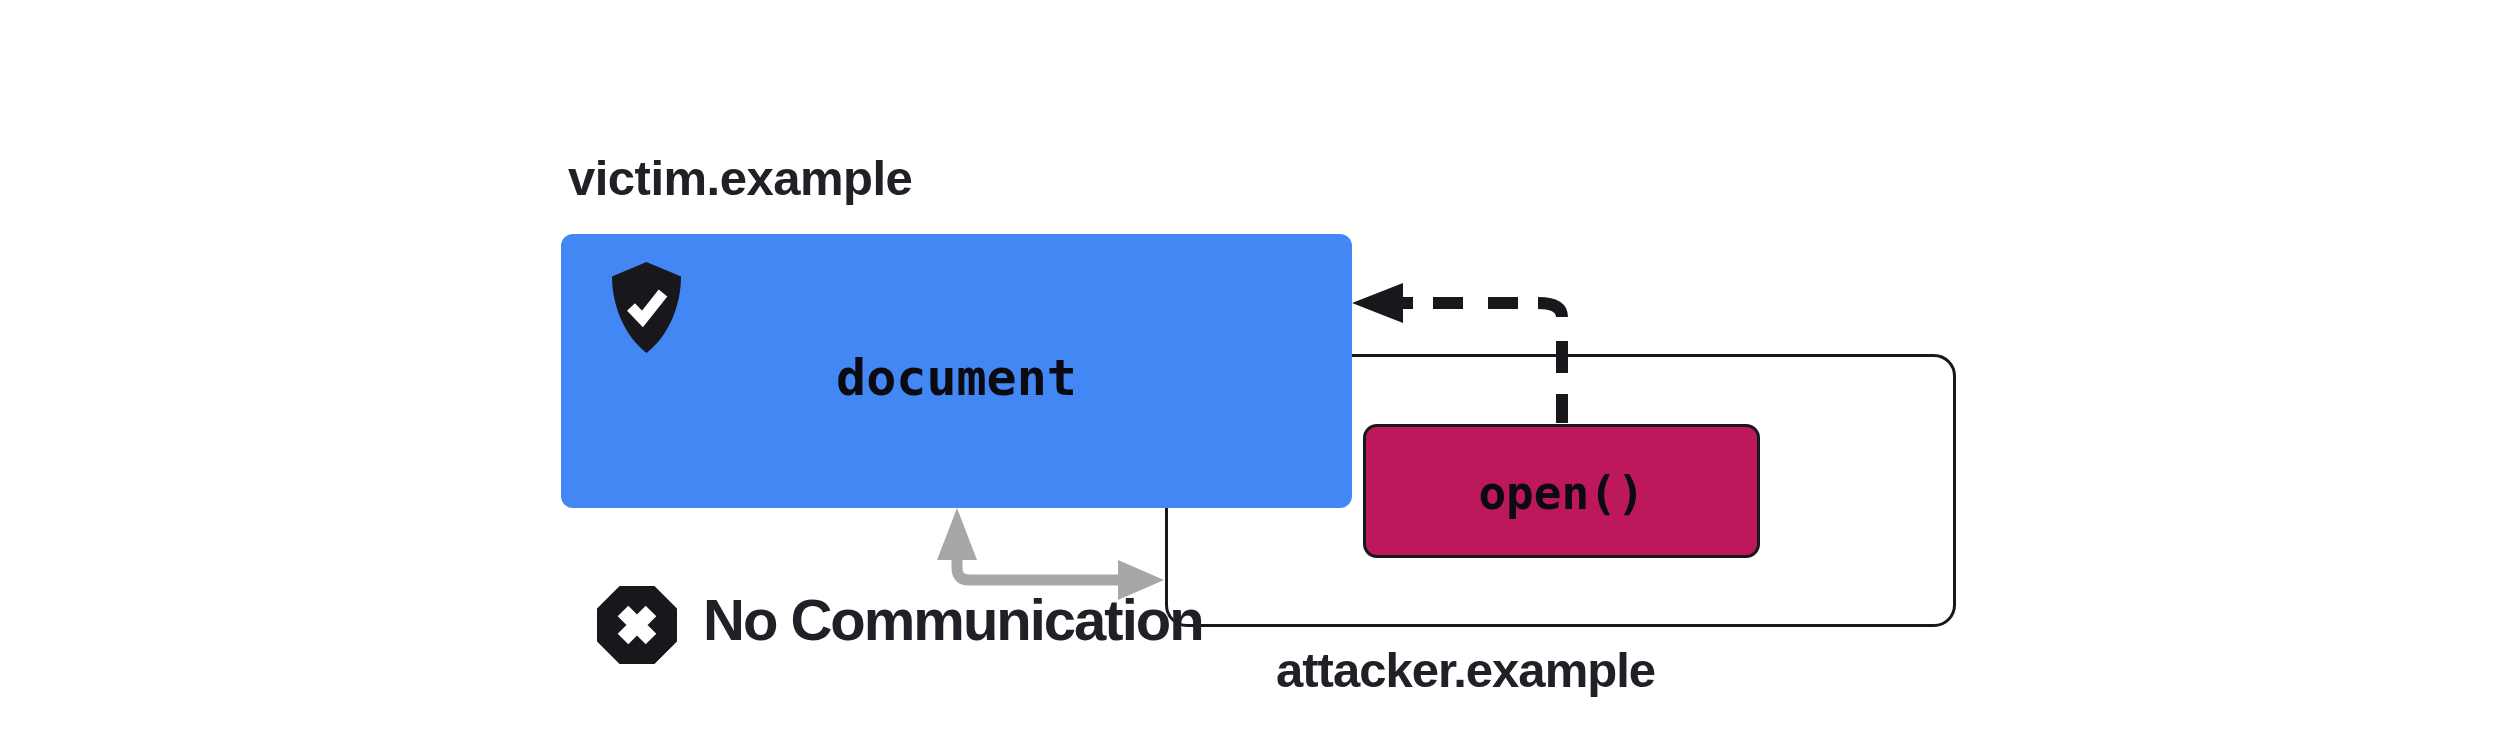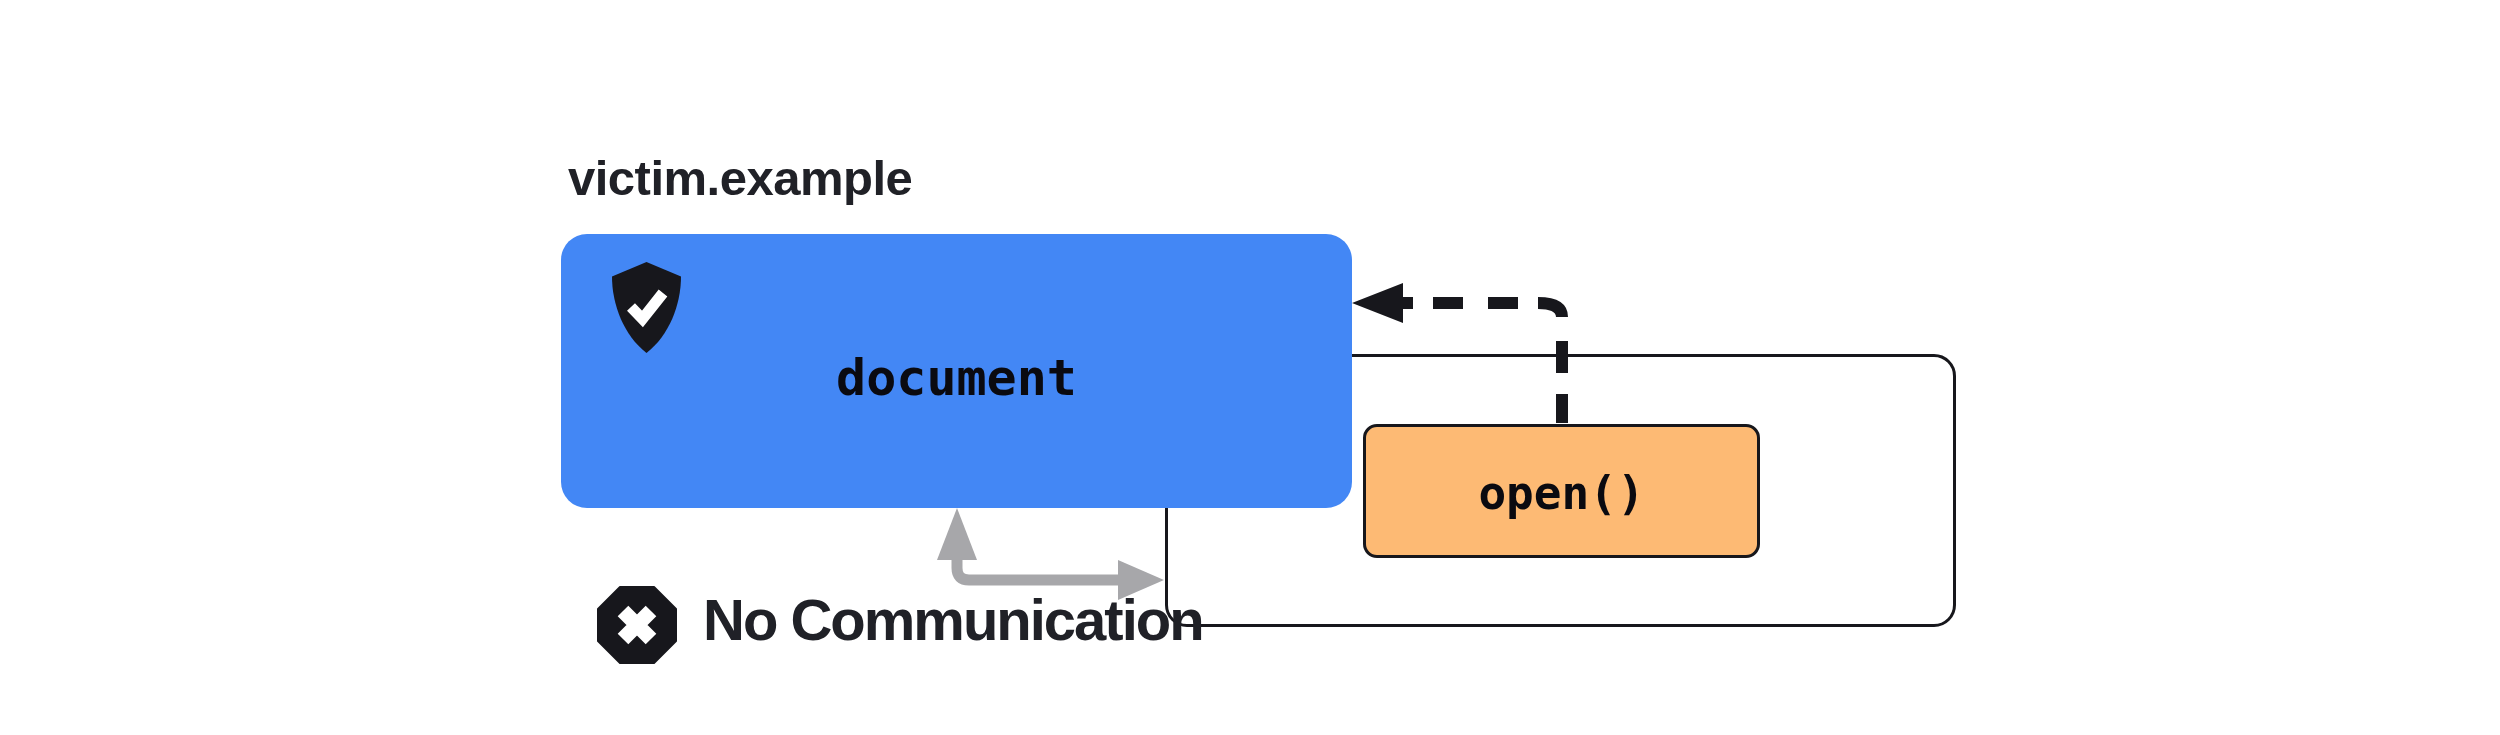--- a/index.html
+++ b/index.html
@@ -38,21 +38,21 @@
     background:#FFFFFF;
     border:3px solid var(--ink);
     border-radius:22px;
     z-index:1;
   }
   .victim-doc{
     position:absolute;
     left:561px;top:234px;
     width:791px;height:274px;
     background:var(--blue);
-    border-radius:26px;
+    border-radius:12px;
     z-index:2;
     display:flex;
     flex-direction:row;
     align-items:center;
     justify-content:center;
     padding-top:14px;
   }
   .victim-doc .shield{
     position:absolute;
     left:47px;top:26px;
@@ -66,21 +66,21 @@
   .victim-doc .doc-line{
     font-size:50px;
     line-height:55px;
     text-align:center;
     white-space:pre;
   }
   .open-box{
     position:absolute;
     left:1363px;top:424px;
     width:397px;height:134px;
-    background:#fdba74;
+    background:#be185d;
     border:3.5px solid var(--ink);
     border-radius:14px;
     z-index:3;
     display:flex;
     align-items:center;
     justify-content:center;
     padding-top:4px;
   }
   .open-box .open-label{font-size:46px;}
   .arrows{
@@ -146,14 +146,15 @@
   </svg>
 
   <div class="no-comm">
     <svg class="octagon" viewBox="0 0 80 78">
       <polygon points="23,1 57,1 79,23 79,55 57,77 23,77 1,55 1,23" fill="#17171C" stroke="#17171C" stroke-width="2" stroke-linejoin="round"></polygon>
       <path d="M26 25 L54 53 M54 25 L26 53" stroke="#FFFFFF" stroke-width="15" fill="none"></path>
     </svg>
     <span class="no-comm-text">No Communication</span>
   </div>
 
+  <div class="domain-label label-attacker">attacker.example</div>
 
 </div>
 
 </body></html>

